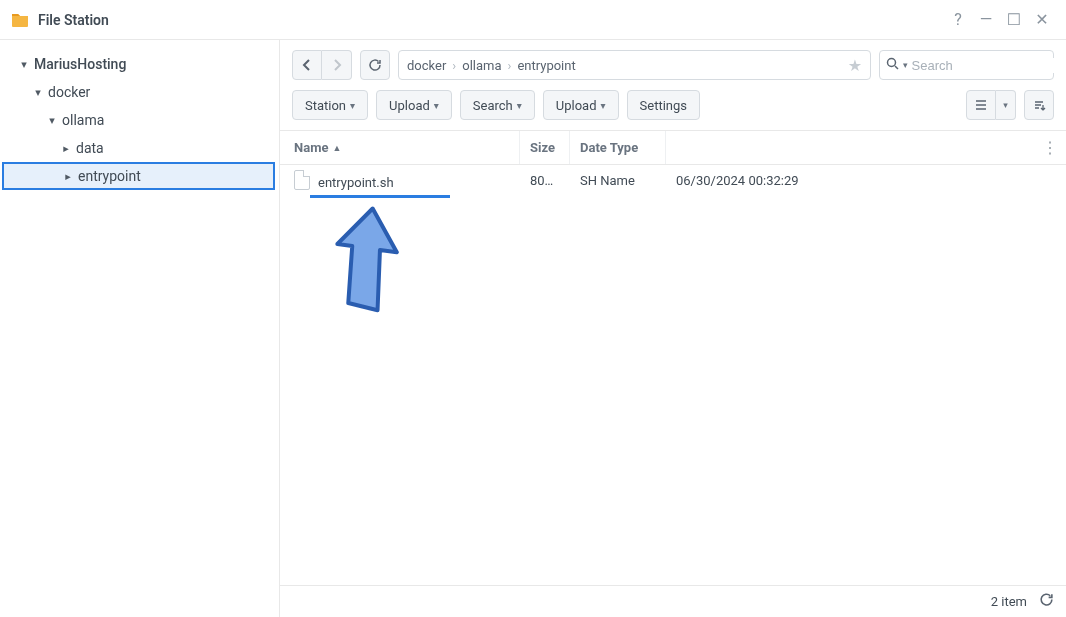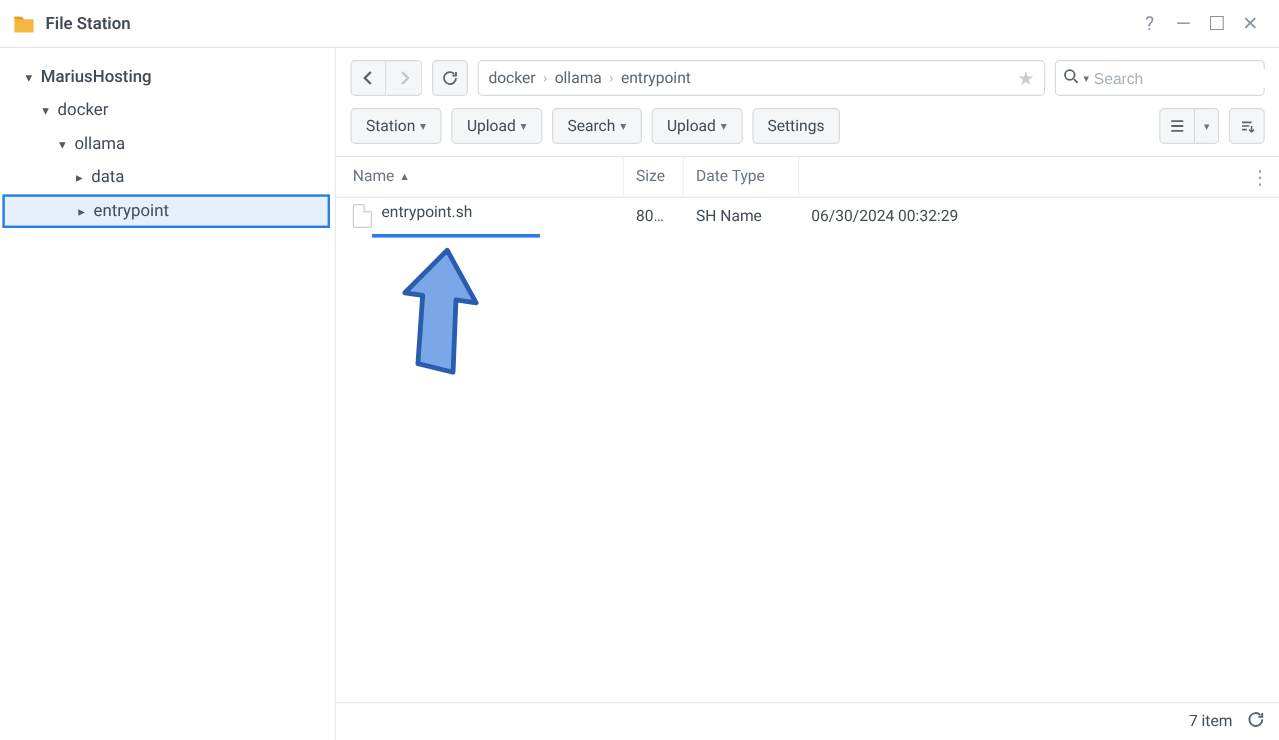--- a/index.html
+++ b/index.html
@@ -35,31 +35,31 @@
     .toolbar2 { display: flex; align-items: center; gap: 8px; padding: 0 12px 10px 12px; }
     .btn { height: 30px; padding: 0 12px; border: 1px solid #d6dbe0; border-radius: 4px; background: #f4f6f8; display: flex; align-items: center; color: #414b55; cursor: pointer; gap: 4px; font-size: 13px; }
     .btn .caret-d { font-size: 10px; color: #6a7480; }
     .spacer { flex: 1; }
     .viewgroup { display: flex; }
     .viewgroup .iconbtn { border-radius: 0; }
     .viewgroup .iconbtn:first-child { border-top-left-radius: 4px; border-bottom-left-radius: 4px; }
     .viewgroup .iconbtn:last-child { border-top-right-radius: 4px; border-bottom-right-radius: 4px; border-left: none; }
     .table { flex: 1; display: flex; flex-direction: column; border-top: 1px solid #e8e8e8; min-height: 0; }
     .thead { display: flex; align-items: center; height: 34px; color: #6a7480; font-size: 13px; border-bottom: 1px solid #e8e8e8; position: relative; }
-    .th { padding: 0 10px; border-right: 1px solid #eef0f2; display: flex; align-items: center; height: 100%; }
+    .th { padding: 0 10px; border-right: 1px solid #eef0f2; display: flex; align-items: center; height: 100%; font-weight: bold; }
     .th.name { width: 240px; padding-left: 14px; }
     .th.size { width: 50px; align-items: center; }
     .th.type { width: 96px; }
     .th.date { flex: 1; }
     .th .sort { font-size: 9px; margin-left: 4px; }
     .th-menu { position: absolute; right: 8px; color: #98a0a8; cursor: pointer; font-size: 16px; }
     .tbody { flex: 1; overflow: auto; position: relative; }
     .row { display: flex; align-items: center; height: 30px; font-size: 13px; color: #414b55; }
     .td { padding: 0 10px; }
-    .td.name { width: 240px; display: flex; align-items: flex-start; gap: 8px; padding-left: 14px; }
+    .td.name { width: 240px; display: flex; align-items: flex-end; gap: 8px; padding-left: 14px; }
     .td.size { width: 50px; }
     .td.type { width: 96px; }
     .td.date { flex: 1; }
     .fileicon { width: 16px; height: 20px; border: 1px solid #c7cdd3; border-radius: 2px; position: relative; background: #fff; }
     .fileicon::after { content: ""; position: absolute; top: -1px; right: -1px; width: 6px; height: 6px; background: #fff; border-left: 1px solid #c7cdd3; border-bottom: 1px solid #c7cdd3; }
     .underline-annot { position: absolute; height: 3px; background: #2a7de1; }
     .arrow-annot { position: absolute; }
     .statusbar { height: 32px; border-top: 1px solid #e8e8e8; display: flex; align-items: center; justify-content: flex-end; padding: 0 12px; gap: 12px; color: #414b55; font-size: 13px; }
     .statusbar .refresh { color: #6a7480; cursor: pointer; font-size: 15px; }
     .folder-svg { display: block; }
@@ -209,20 +209,20 @@
           <div class="underline-annot" style="left:30px; top:30px; width:140px;"></div>
           <div class="arrow-annot" style="left:40px; top:38px;">
             <svg width="90" height="120" viewBox="0 0 90 120">
               <path d="M45 5 L75 45 L58 45 L64 105 L34 102 L30 45 L15 45 Z" fill="#7aa7e8" stroke="#2a5db0" stroke-width="4" stroke-linejoin="round" transform="rotate(8 45 60)"></path>
             </svg>
           </div>
         </div>
       </div>
 
       <div class="statusbar">
-        <span>7 item</span>
+        <span>2 item</span>
         <span class="refresh"><svg width="15" height="15" viewBox="0 0 14 14">
               <path d="M12 7a5 5 0 1 1-1.5-3.5M12 2v3h-3" fill="none" stroke="#5a6470" stroke-width="1.5"></path>
             </svg></span>
       </div>
     </div>
   </div>
 </div>
 
 </body></html>

